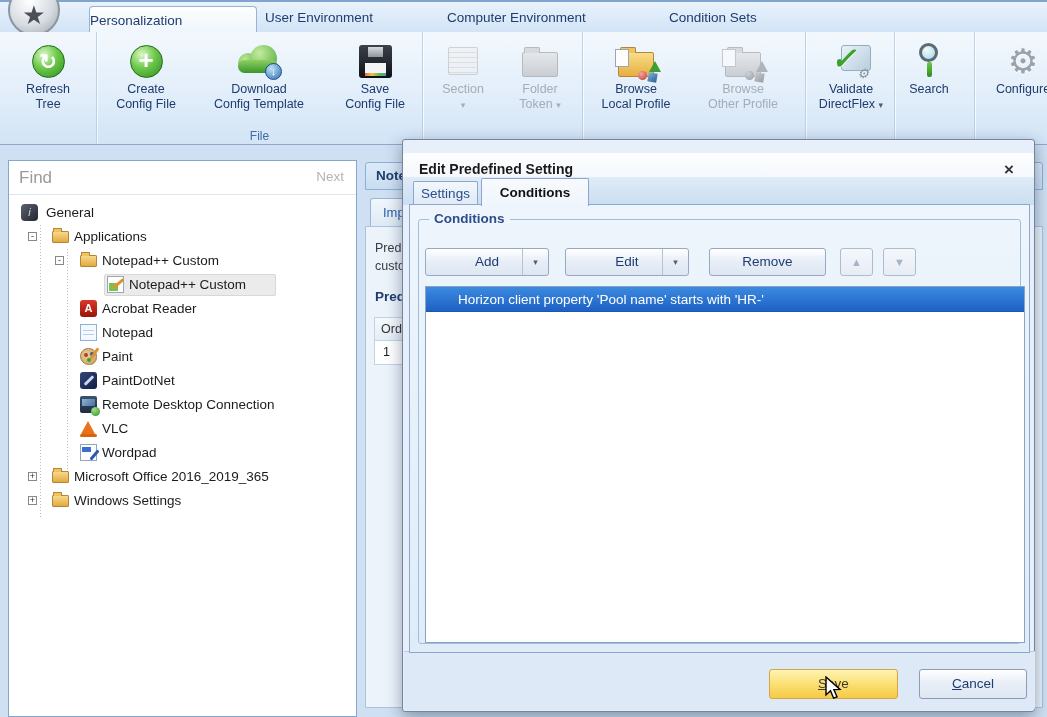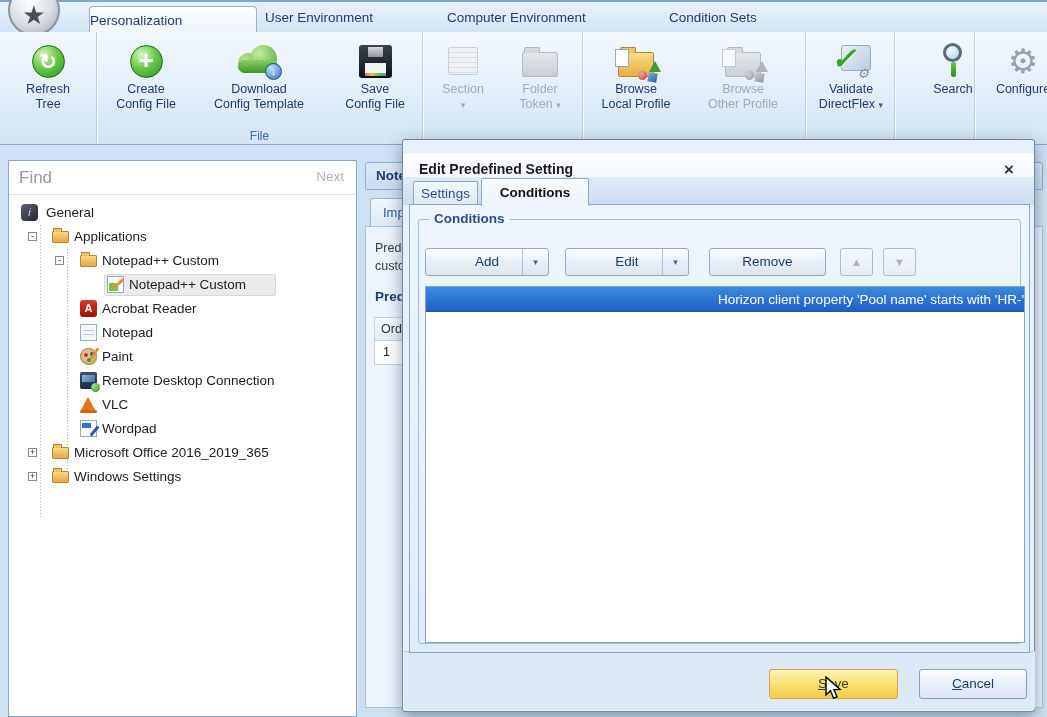--- a/index.html
+++ b/index.html
@@ -195,21 +195,21 @@
   .cbtn { position:absolute; top:28px; height:28px; border:1px solid #97a8c0; border-radius:3px;
           background:linear-gradient(#ffffff,#e9eff7 45%,#dde6f2); font-size:13.5px; color:#1e3c6e;
           text-align:center; line-height:26px; cursor:default; }
   .cbtn .splitarr { position:absolute; right:0; top:0; width:26px; height:100%;
                     border-left:1px solid #b4c2d6; font-size:9px; line-height:26px; color:#4d5e78; }
   .updown { position:absolute; top:28px; width:33px; height:28px; border:1px solid #b0bccc; border-radius:3px;
             background:linear-gradient(#f4f7fb,#e7edf5); text-align:center; line-height:26px;
             font-size:11px; color:#a7b4c6; }
   #condList { position:absolute; left:6px; top:66px; width:600px; height:357px; background:#fff;
               border:1px solid #8aa4c0; }
-  .condItem { height:25px; line-height:25px; padding-left:32px; font-size:13.5px;text-align:right; }
+  .condItem { height:25px; line-height:25px; padding-left:32px; font-size:13.5px; }
   .condItem.selected { background:linear-gradient(#3c8ae0,#1d61c4); color:#fff;
                        border-bottom:1px solid #1a57b0; }
   #dlgFooter { position:absolute; left:1px; bottom:1px; width:631px; height:59px;
                background:#dde9f6; border-top:1px solid #b9cde6; border-radius:0 0 3px 3px; }
   .fbtn { position:absolute; top:17px; height:30px; border:1px solid #8e9cb2; border-radius:3px;
           font-size:13.5px; text-align:center; line-height:28px; color:#1e3c6e; cursor:default; }
   #btnSave { left:365px; width:129px; border-color:#d8a640;
              background:linear-gradient(#fdf3b4,#fbe27a 45%,#f6ca45); color:#3c3a28; }
   #btnCancel { left:515px; width:108px; background:linear-gradient(#ffffff,#e9eff7 45%,#dde6f2); }
 
@@ -329,21 +329,21 @@
               <i class="chk">✓</i>
               <i class="gear">⚙</i>
           </span>
         </div>
         <div class="rl">Validate</div>
         <div class="rl"><span>DirectFlex</span> <span class="arr">▾</span></div>
       </div>
     </div>
 
     <div class="rgroup" style="left:895px;width:80px;">
-      <div class="rbtn" style="left:24px;width:68px;">
+      <div class="rbtn" style="left:0;width:68px;">
         <div class="ric">
             <span class="mag">
               <i class="lens"></i>
               <i class="stick"></i>
             </span>
           </div>
         <div class="rl">Search</div>
       </div>
     </div>
 
@@ -406,20 +406,26 @@
         <span class="ic">
             <span class="ti ti-notepad"></span>
           </span>
         <span class="lbl">Notepad</span>
       </div>
       <div class="trow l2">
         <span class="ic">
             <span class="ti ti-paint"></span>
           </span>
         <span class="lbl">Paint</span>
+      </div>
+      <div class="trow l2">
+        <span class="ic">
+            <span class="ti ti-pdn"></span>
+          </span>
+        <span class="lbl">PaintDotNet</span>
       </div>
       <div class="trow l2">
         <span class="ic">
             <span class="ti ti-rdc"></span>
           </span>
         <span class="lbl">Remote Desktop Connection</span>
       </div>
       <div class="trow l2">
         <span class="ic">
             <span class="ti ti-vlc"></span>

